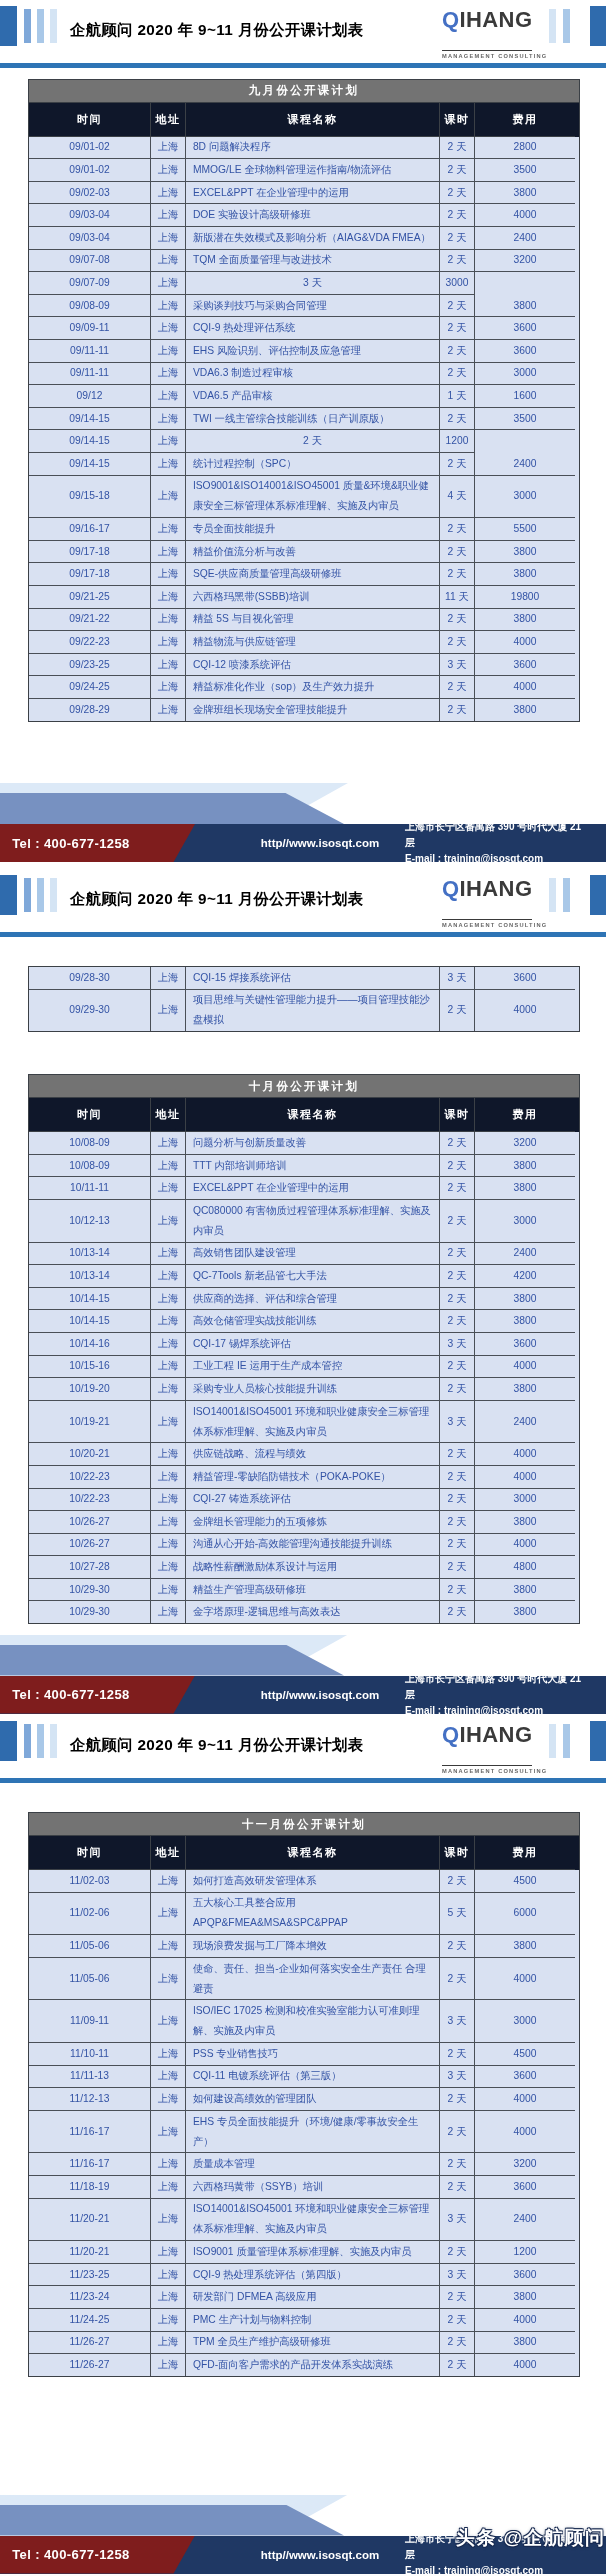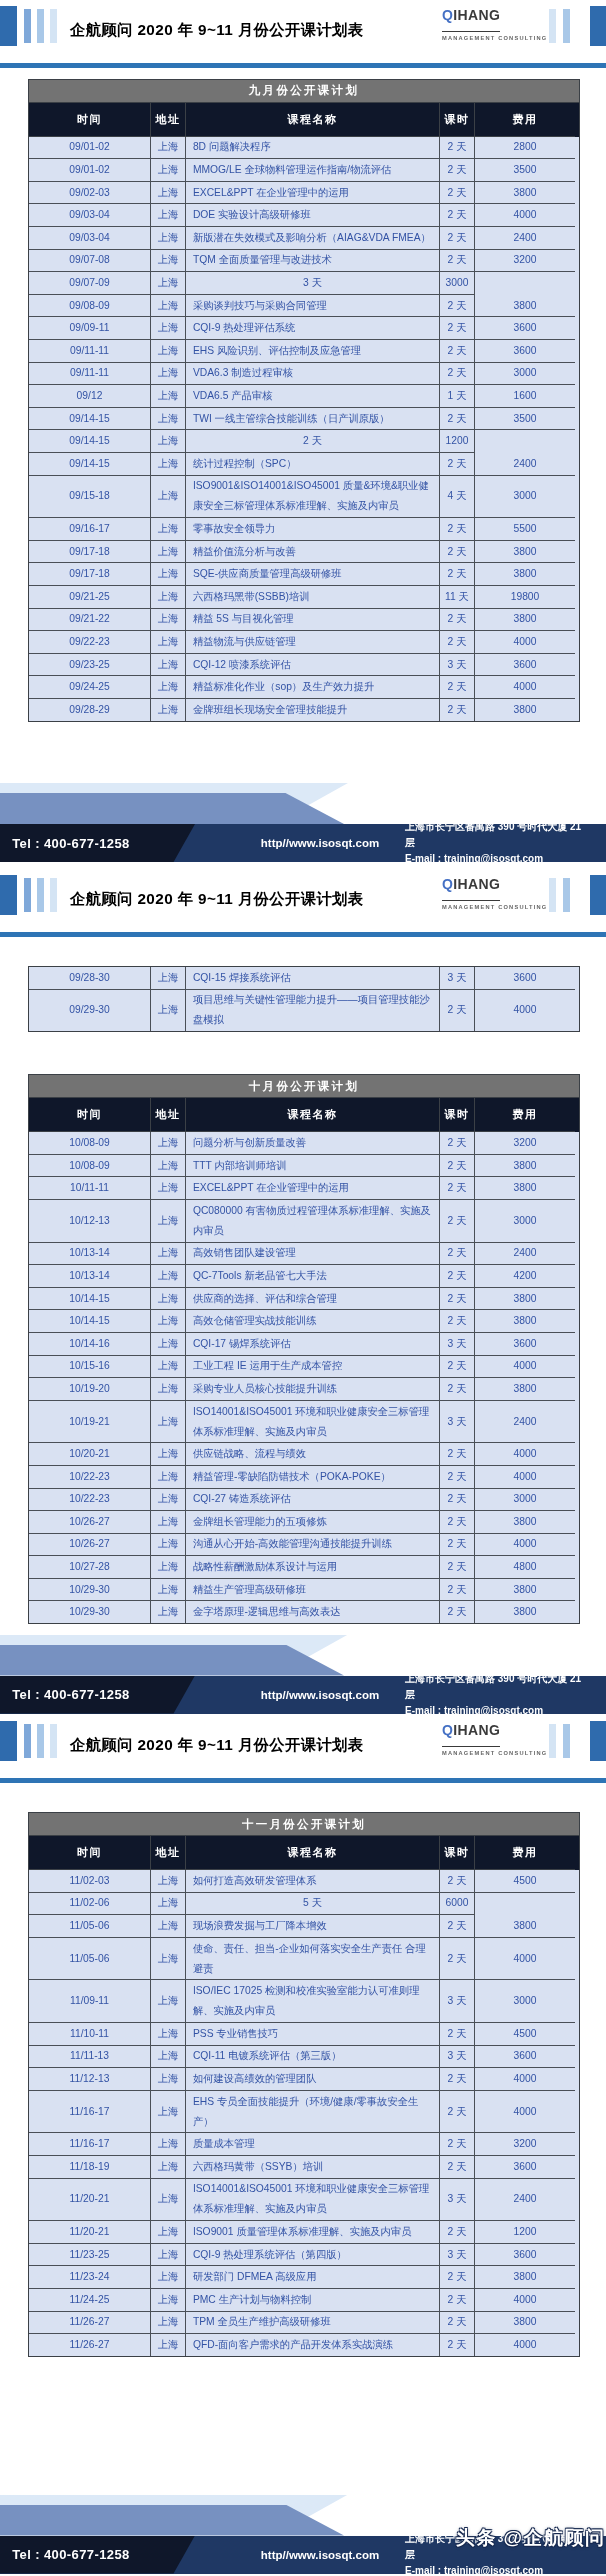--- a/index.html
+++ b/index.html
@@ -14,21 +14,21 @@
   .hbar { position: absolute; }
   .sq-l { left: 0; top: 6.1px; width: 17px; height: 40px; background: #2F6BAD; }
   .b1 { left: 24px; top: 9.2px; width: 6.9px; height: 34px; background: #7FA8D9; }
   .b2 { left: 37px; top: 9.2px; width: 6.9px; height: 34px; background: #A9C8E8; }
   .b3 { left: 50px; top: 9.2px; width: 6.9px; height: 34px; background: #D4E4F4; }
   .b4 { right: 51px; top: 9.2px; width: 6.9px; height: 34px; background: #D4E4F4; }
   .b5 { right: 37px; top: 9.2px; width: 6.9px; height: 34px; background: #A9C8E8; }
   .sq-r { right: 0; top: 6.1px; width: 17px; height: 40px; background: #2F6BAD; }
   .header-title { position: absolute; left: 70px; top: 20px; font-size: 15.3px; font-weight: 800; color: #000; letter-spacing: 0.4px; }
   .logo { position: absolute; left: 442px; top: 7.7px; }
-  .logo-word { display: inline-block; font-size: 14px; font-weight: 800; color: #3a3a3a; letter-spacing: 0.4px; line-height: 1.05; border-bottom: 1.5px solid #3a3a3a; padding-bottom: 9px; }
+  .logo-word { display: inline-block; font-size: 22px; font-weight: 800; color: #3a3a3a; letter-spacing: 0.4px; line-height: 1.05; border-bottom: 1.5px solid #3a3a3a; padding-bottom: 19px; }
   .logo-q { color: #4470C4; }
   .logo-sub { margin-top: 2.3px; font-size: 5.7px; font-weight: bold; letter-spacing: 1.2px; color: #666; }
   .header-rule { position: absolute; left: 0; bottom: 0; width: 100%; height: 4.6px; background: #2E74B5; }
 
   
   .ptable { width: 552px; margin-left: 28px; border: 1.5px solid #3b4046; background: #D9E1F2; }
   .mt14 { margin-top: 10.7px; }
   .mt20 { margin-top: 29px; }
   .mt55 { margin-top: 42px; }
   .tbanner { height: 23px; background: #737373; color: #fff; font-weight: bold; font-size: 11.5px; letter-spacing: 2.3px; display: flex; align-items: center; justify-content: center; border-bottom: 0.8px solid #3b4046; }
@@ -43,21 +43,21 @@
 
   
   .footer-zone { position: absolute; left: 0; width: 607px; height: 86px; }
   .page-1 .footer-zone { bottom: 6.9px; }
   .page-2 .footer-zone { bottom: 1.5px; }
   .page-3 .footer-zone { bottom: 1.5px; }
   .deco { position: absolute; left: 0; }
   .deco-light { bottom: 44px; height: 35px; width: 348px; background: #DCE9F7; clip-path: polygon(0 0, 100% 0, 82% 100%, 0 100%); }
   .deco-slate { bottom: 38px; height: 31px; width: 344px; background: #7791C1; clip-path: polygon(0 0, 83% 0, 100% 100%, 0 100%); }
   .footer-bar { position: absolute; bottom: 0; left: 0; width: 607px; height: 38px; background: #1F3864; }
-  .tel-chip { position: absolute; left: 0; top: 0; height: 38px; width: 195px; background: #0f172a; clip-path: polygon(0 0, 100% 0, 89% 100%, 0 100%); display: flex; align-items: center; padding-left: 12.2px; }
+  .tel-chip { position: absolute; left: 0; top: 0; height: 38px; width: 195px; background: #7f1d1d; clip-path: polygon(0 0, 100% 0, 89% 100%, 0 100%); display: flex; align-items: center; padding-left: 12.2px; }
   .tel-text { color: #fff; font-weight: bold; font-size: 13px; letter-spacing: 0.4px; }
   .site-url { position: absolute; left: 236px; top: 0; height: 38px; width: 168px; display: flex; align-items: center; justify-content: center; color: #fff; font-weight: bold; font-size: 11.5px; }
   .addr-block { position: absolute; right: 20px; top: 50%; transform: translateY(-50%); width: 182px; color: #fff; font-weight: bold; font-size: 10px; line-height: 1.6; text-align: left; }
   .watermark { position: absolute; right: 1.5px; bottom: 23px; font-size: 19px; font-weight: 800; letter-spacing: 1.5px; color: #ffffff; text-shadow: -0.8px -0.8px 0 #16284e, 0.8px -0.8px 0 #16284e, -0.8px 0.8px 0 #16284e, 0.8px 0.8px 0 #16284e, 0 0 3.1px rgba(22,40,78,.8); }
 </style>
 </head>
 <body>
 
 <div class="page page-1">
   <div class="page-header">
@@ -191,21 +191,21 @@
       <div class="drow">
         <div class="dcell">09/15-18</div>
         <div class="dcell">上海</div>
         <div class="dcell name">ISO9001&amp;ISO14001&amp;ISO45001 质量&amp;环境&amp;职业健康安全三标管理体系标准理解、实施及内审员</div>
         <div class="dcell">4 天</div>
         <div class="dcell">3000</div>
       </div>
       <div class="drow">
         <div class="dcell">09/16-17</div>
         <div class="dcell">上海</div>
-        <div class="dcell name">零事故安全领导力</div>
+        <div class="dcell name">专员全面技能提升</div>
         <div class="dcell">2 天</div>
         <div class="dcell">5500</div>
       </div>
       <div class="drow">
         <div class="dcell">09/17-18</div>
         <div class="dcell">上海</div>
         <div class="dcell name">精益价值流分析与改善</div>
         <div class="dcell">2 天</div>
         <div class="dcell">3800</div>
       </div>
@@ -505,20 +505,22 @@
       <div class="drow">
         <div class="dcell">11/02-03</div>
         <div class="dcell">上海</div>
         <div class="dcell name">如何打造高效研发管理体系</div>
         <div class="dcell">2 天</div>
         <div class="dcell">4500</div>
       </div>
       <div class="drow">
         <div class="dcell">11/02-06</div>
         <div class="dcell">上海</div>
+        <div class="dcell name">五大核心工具整合应用
+APQP&amp;FMEA&amp;MSA&amp;SPC&amp;PPAP</div>
         <div class="dcell">5 天</div>
         <div class="dcell">6000</div>
       </div>
       <div class="drow">
         <div class="dcell">11/05-06</div>
         <div class="dcell">上海</div>
         <div class="dcell name">现场浪费发掘与工厂降本增效</div>
         <div class="dcell">2 天</div>
         <div class="dcell">3800</div>
       </div>

